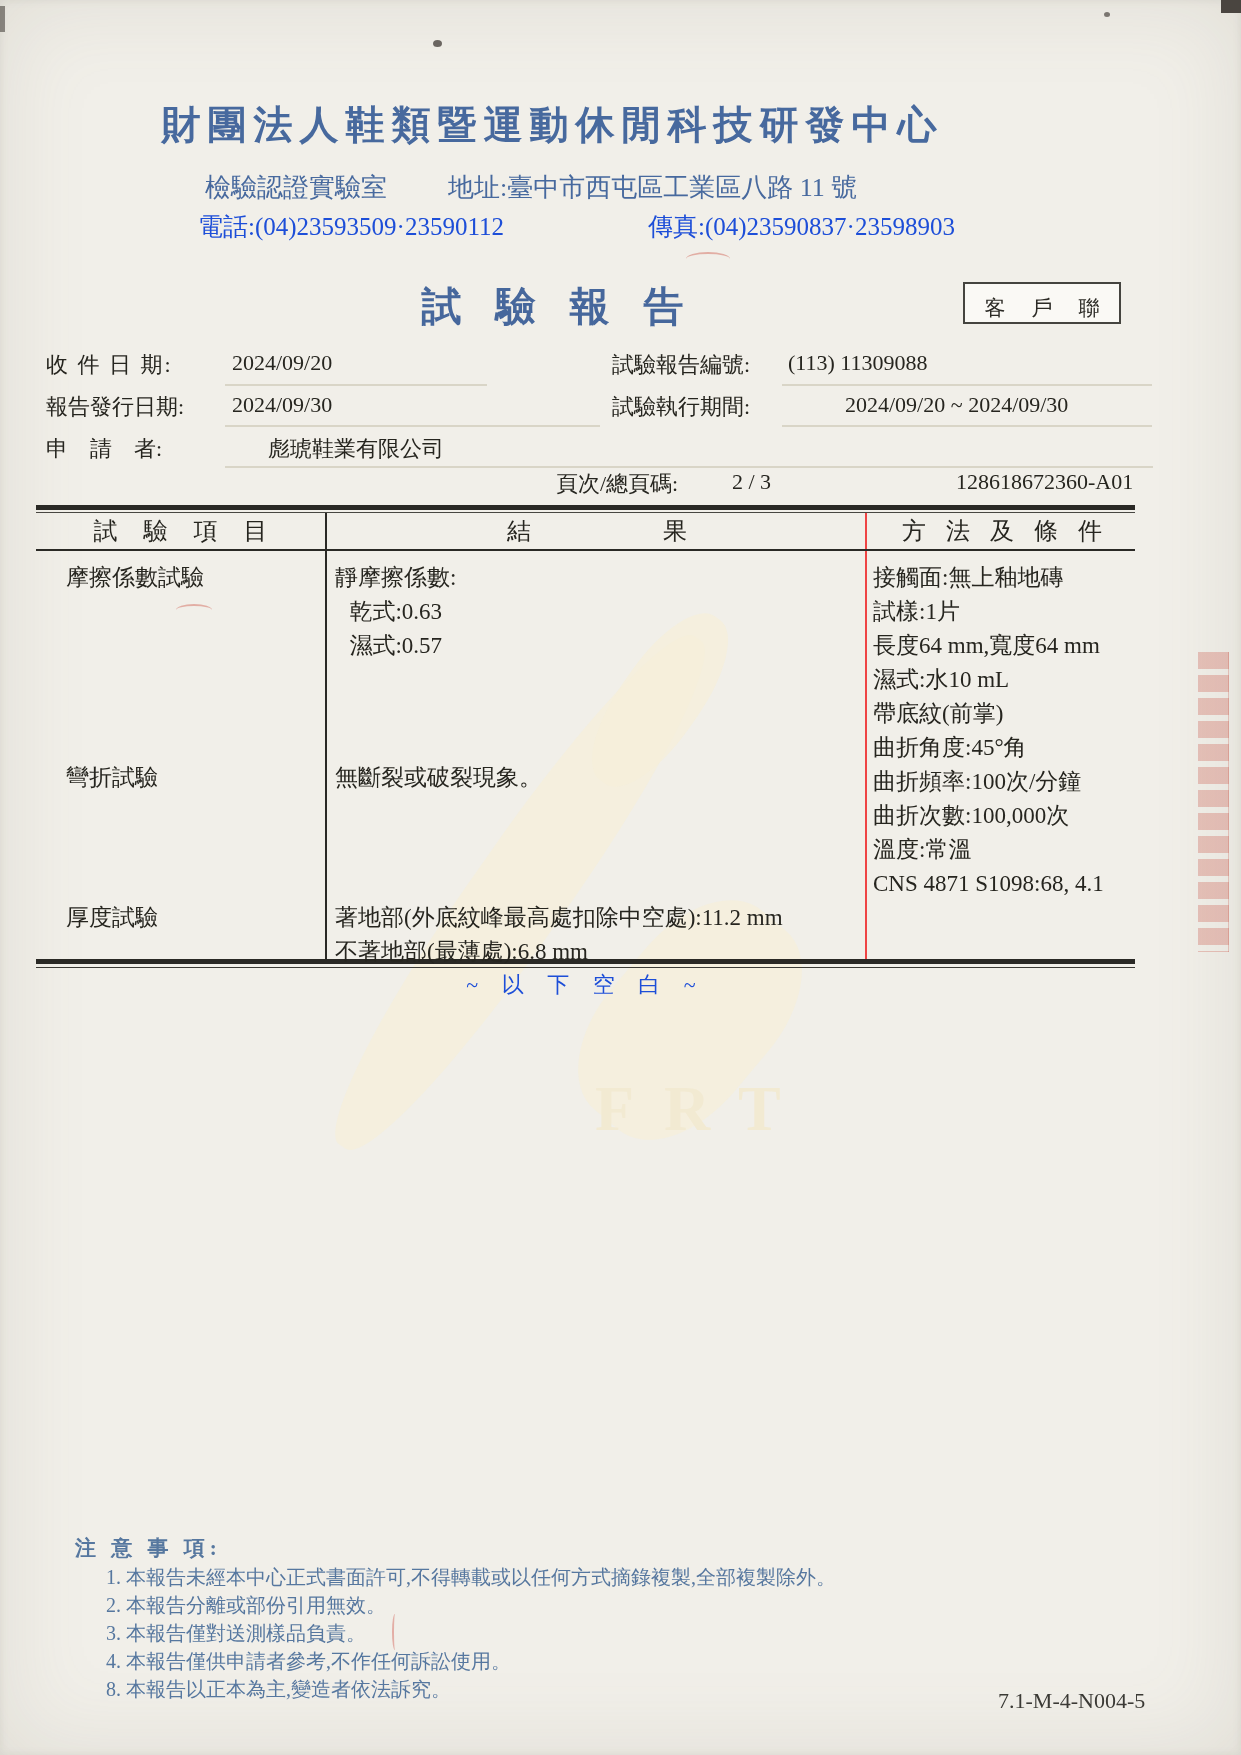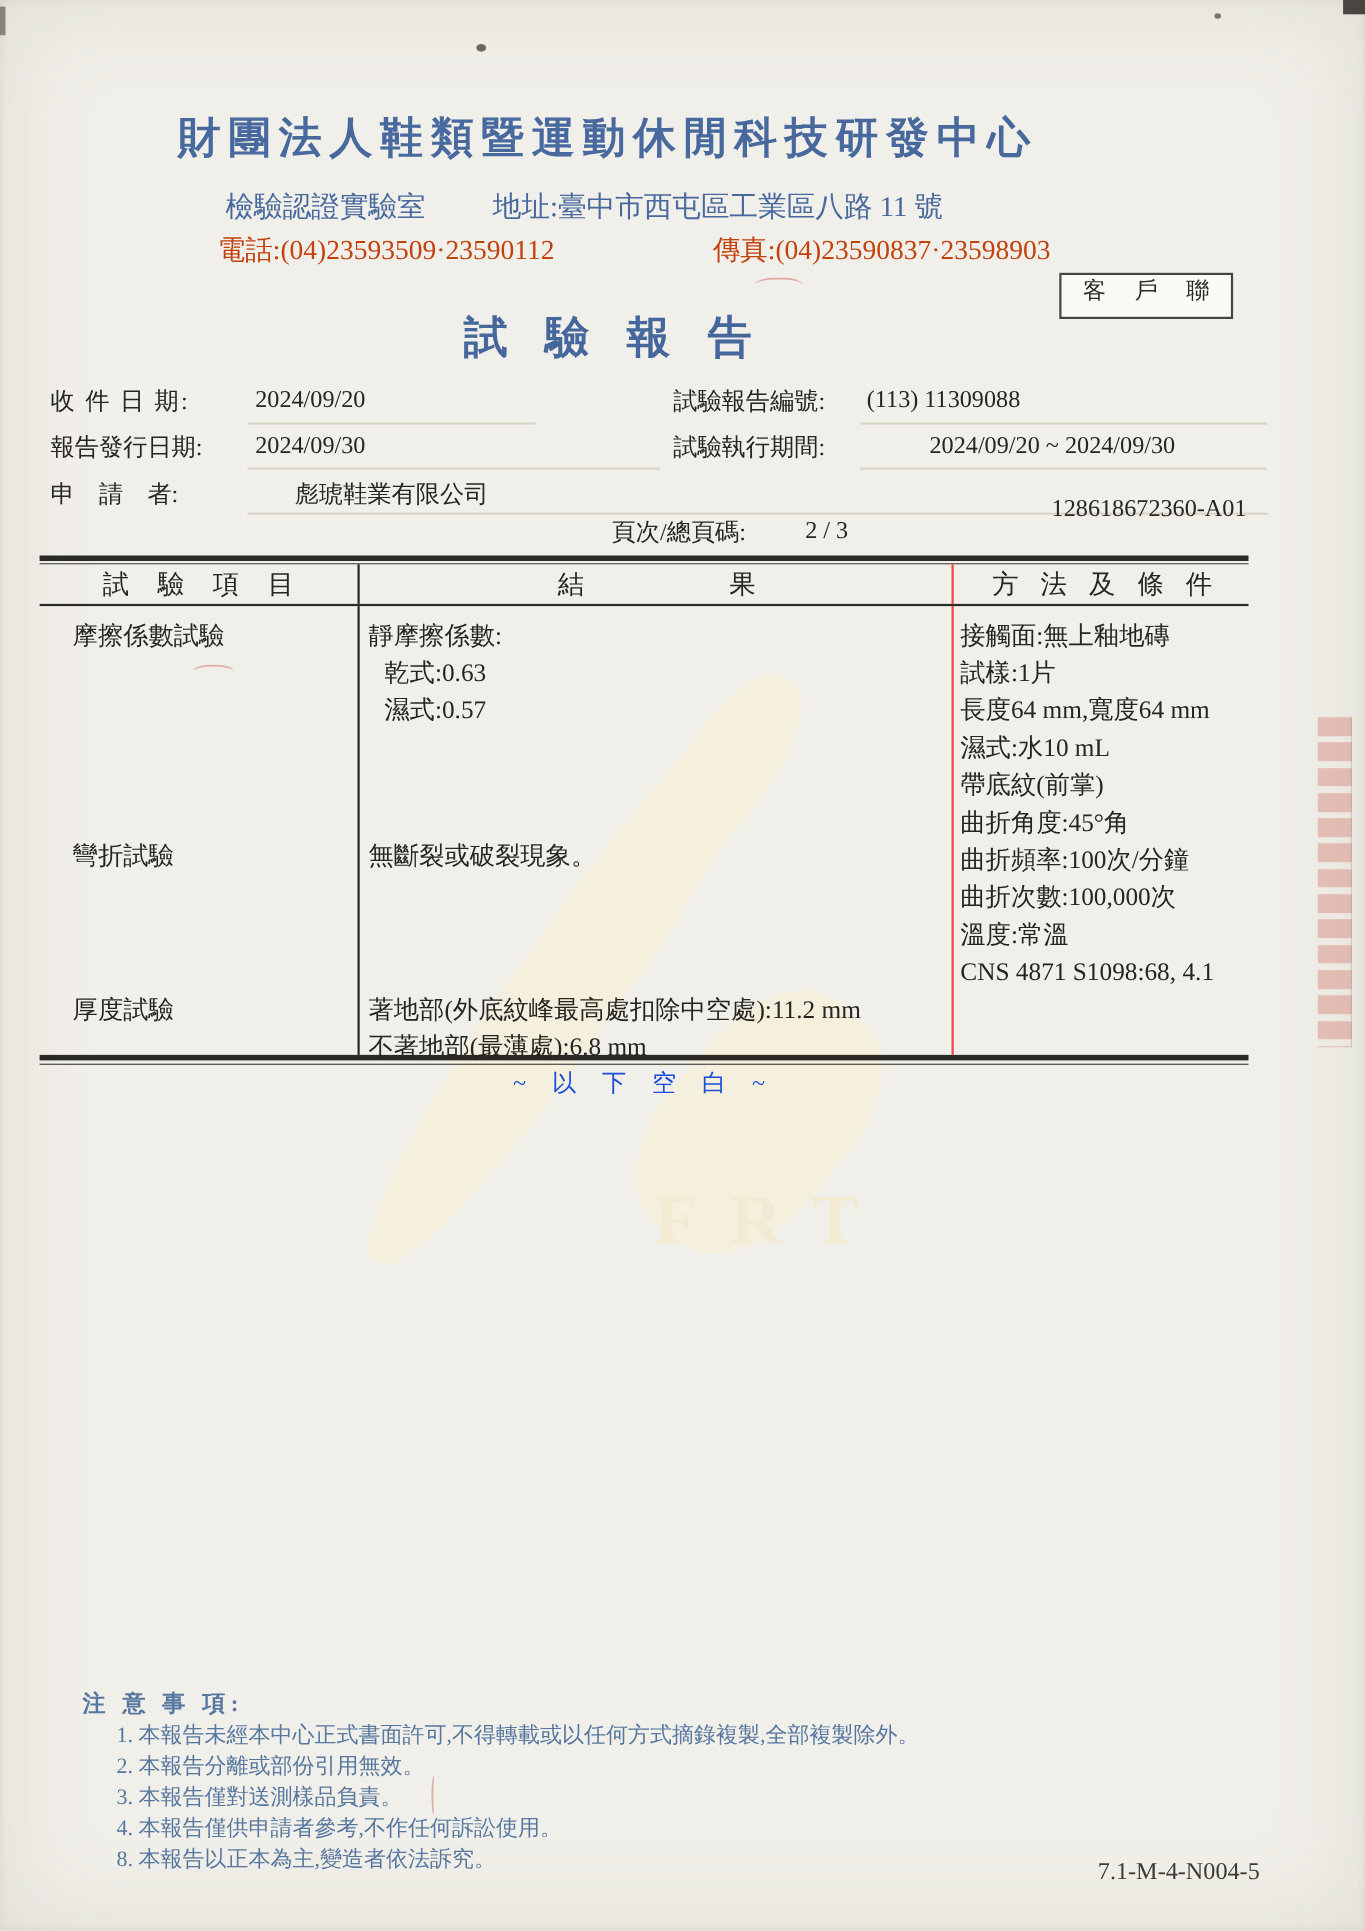--- a/index.html
+++ b/index.html
@@ -39,27 +39,27 @@
     background:repeating-linear-gradient(to bottom, rgba(201,84,70,.30) 0 17px, rgba(201,84,70,0) 17px 23px);
     border-right:1px solid rgba(201,84,70,.28);
     filter:blur(.4px);
   }
   
   .org-name{
     left:0;top:98px;width:1105px;text-align:center;
     font-size:39px;font-weight:bold;color:#47699e;letter-spacing:7px;
   }
   .blue-line{color:#47699e;font-size:26px;}
-  .phone-line{color:#c2410c;font-size:25px;}
+  .phone-line{color:#1d4ed8;font-size:25px;}
   .report-title{left:0;top:279px;width:1105px;display:flex;justify-content:center;}
   .report-title span{font-size:40px;font-weight:bold;color:#46679c;letter-spacing:34px;margin-right:-34px;}
   .copy-box{
-    left:963px;top:248px;width:154px;height:38px;
+    left:963px;top:282px;width:154px;height:38px;
     border:2px solid #45443f;background:#faf9f5;
-    display:flex;align-items:flex-start;justify-content:center;
+    display:flex;align-items:flex-end;justify-content:center;
   }
   .copy-box span{font-size:21px;color:#2b2a25;letter-spacing:26px;margin-right:-26px;}
   
   .f{position:absolute;font-size:22px;color:#26251f;white-space:nowrap;}
   .lbl-sp{letter-spacing:2px;}
   .uline{position:absolute;height:2px;background:#d9d5c7;}
   
   .tbl{
     position:absolute;left:36px;top:505px;width:1099px;
     border-top:5px solid #2a2925;border-bottom:5px solid #2a2925;
@@ -142,21 +142,21 @@
   <div class="f" style="left:845px;top:392px;">2024/09/20 ~ 2024/09/30</div>
   <div class="uline" style="left:225px;top:425px;width:375px;"></div>
   <div class="uline" style="left:782px;top:425px;width:370px;"></div>
 
   <div class="f" style="left:46px;top:434px;">申　請　者:</div>
   <div class="f" style="left:268px;top:434px;">彪琥鞋業有限公司</div>
   <div class="uline" style="left:225px;top:466px;width:928px;"></div>
 
   <div class="f" style="left:556px;top:469px;">頁次/總頁碼:</div>
   <div class="f" style="left:732px;top:469px;">2 / 3</div>
-  <div class="f" style="left:956px;top:449px;">128618672360-A01</div>
+  <div class="f" style="left:956px;top:469px;">128618672360-A01</div>
 
   <div class="tbl">
     <div class="tbl-head">
       <div class="th c1">
           <span>試驗項目</span>
         </div>
       <div class="th c2">
           <span>結果</span>
         </div>
       <div class="th c3">

